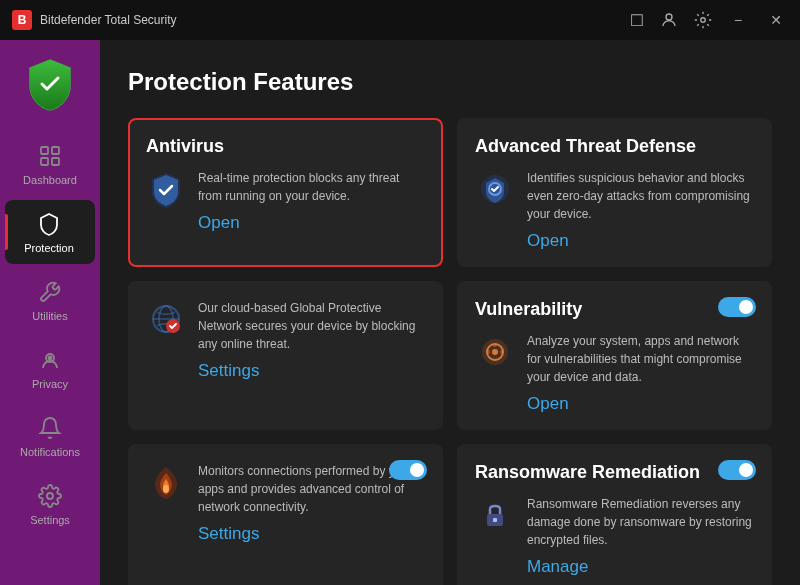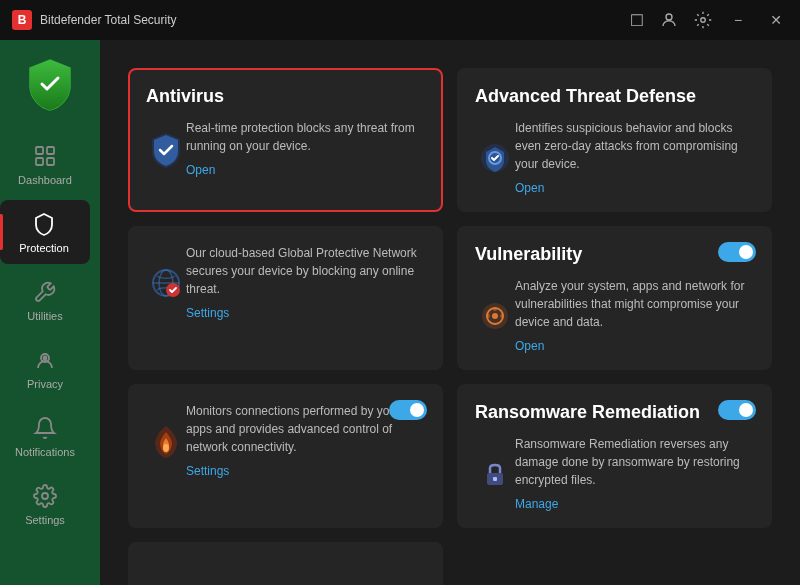--- a/index.html
+++ b/index.html
@@ -61,23 +61,24 @@
 
     
     .app-body {
       display: flex;
       height: calc(585px - 40px);
     }
 
     
     .sidebar {
       width: 100px;
-      background: #14532d;
+      background: #701a75;
       display: flex;
       flex-direction: column;
+      align-items: center;
       padding-top: 10px;
       gap: 4px;
     }
     .sidebar-item {
       display: flex;
       flex-direction: column;
       align-items: center;
       gap: 4px;
       padding: 10px 8px;
       width: 90px;
@@ -166,38 +167,39 @@
       border: 2px solid transparent;
     }
     .card-title {
       font-size: 18px;
       font-weight: 700;
       color: #ffffff;
       margin-bottom: 12px;
     }
     .card-body {
       display: flex;
-      align-items: center;
+      gap: 12px;
+      align-items: flex-start;
     }
     .card-icon {
       width: 40px;
       height: 40px;
       flex-shrink: 0;
       display: flex;
       align-items: center;
       justify-content: center;
     }
     .card-text {
       font-size: 12px;
       color: #bbbbbb;
       line-height: 1.5;
       flex: 1;
     }
     .card-link {
-      font-size: 12px;
+      font-size: 17px;
       color: #3da8e8;
       cursor: pointer;
       margin-top: 8px;
       display: inline-block;
     }
 
     
     .toggle-wrap {
       position: absolute;
       top: 14px;
@@ -320,20 +322,21 @@
         <svg width="24" height="24" viewBox="0 0 24 24" fill="none" stroke="#888" stroke-width="1.8">
           <circle cx="12" cy="12" r="3"></circle>
           <path d="M19.4 15a1.65 1.65 0 00.33 1.82l.06.06a2 2 0 010 2.83 2 2 0 01-2.83 0l-.06-.06a1.65 1.65 0 00-1.82-.33 1.65 1.65 0 00-1 1.51V21a2 2 0 01-4 0v-.09A1.65 1.65 0 009 19.4a1.65 1.65 0 00-1.82.33l-.06.06a2 2 0 01-2.83-2.83l.06-.06A1.65 1.65 0 004.68 15a1.65 1.65 0 00-1.51-1H3a2 2 0 010-4h.09A1.65 1.65 0 004.6 9a1.65 1.65 0 00-.33-1.82l-.06-.06a2 2 0 012.83-2.83l.06.06A1.65 1.65 0 009 4.68a1.65 1.65 0 001-1.51V3a2 2 0 014 0v.09a1.65 1.65 0 001 1.51 1.65 1.65 0 001.82-.33l.06-.06a2 2 0 012.83 2.83l-.06.06A1.65 1.65 0 0019.4 9a1.65 1.65 0 001.51 1H21a2 2 0 010 4h-.09a1.65 1.65 0 00-1.51 1z"></path>
         </svg>
       </div>
       <span class="sidebar-item-label">Settings</span>
     </div>
   </div>
 
   <div class="main-content">
+    <h1 class="page-title">Protection Features</h1>
 
     <div class="feature-grid">
 
       <div class="feature-card selected">
         <div class="card-title">Antivirus</div>
         <div class="card-body">
           <div class="card-icon">
             <svg width="38" height="38" viewBox="0 0 38 38">
               <path d="M19 3 L33 9 L33 22 C33 30 26 36 19 38 C12 36 5 30 5 22 L5 9 Z" fill="#2255cc" opacity="0.25"></path>
               <path d="M19 5 L31 10 L31 22 C31 29 25 34 19 36 C13 34 7 29 7 22 L7 10 Z" fill="#3a7bd5" opacity="0.6"></path>

